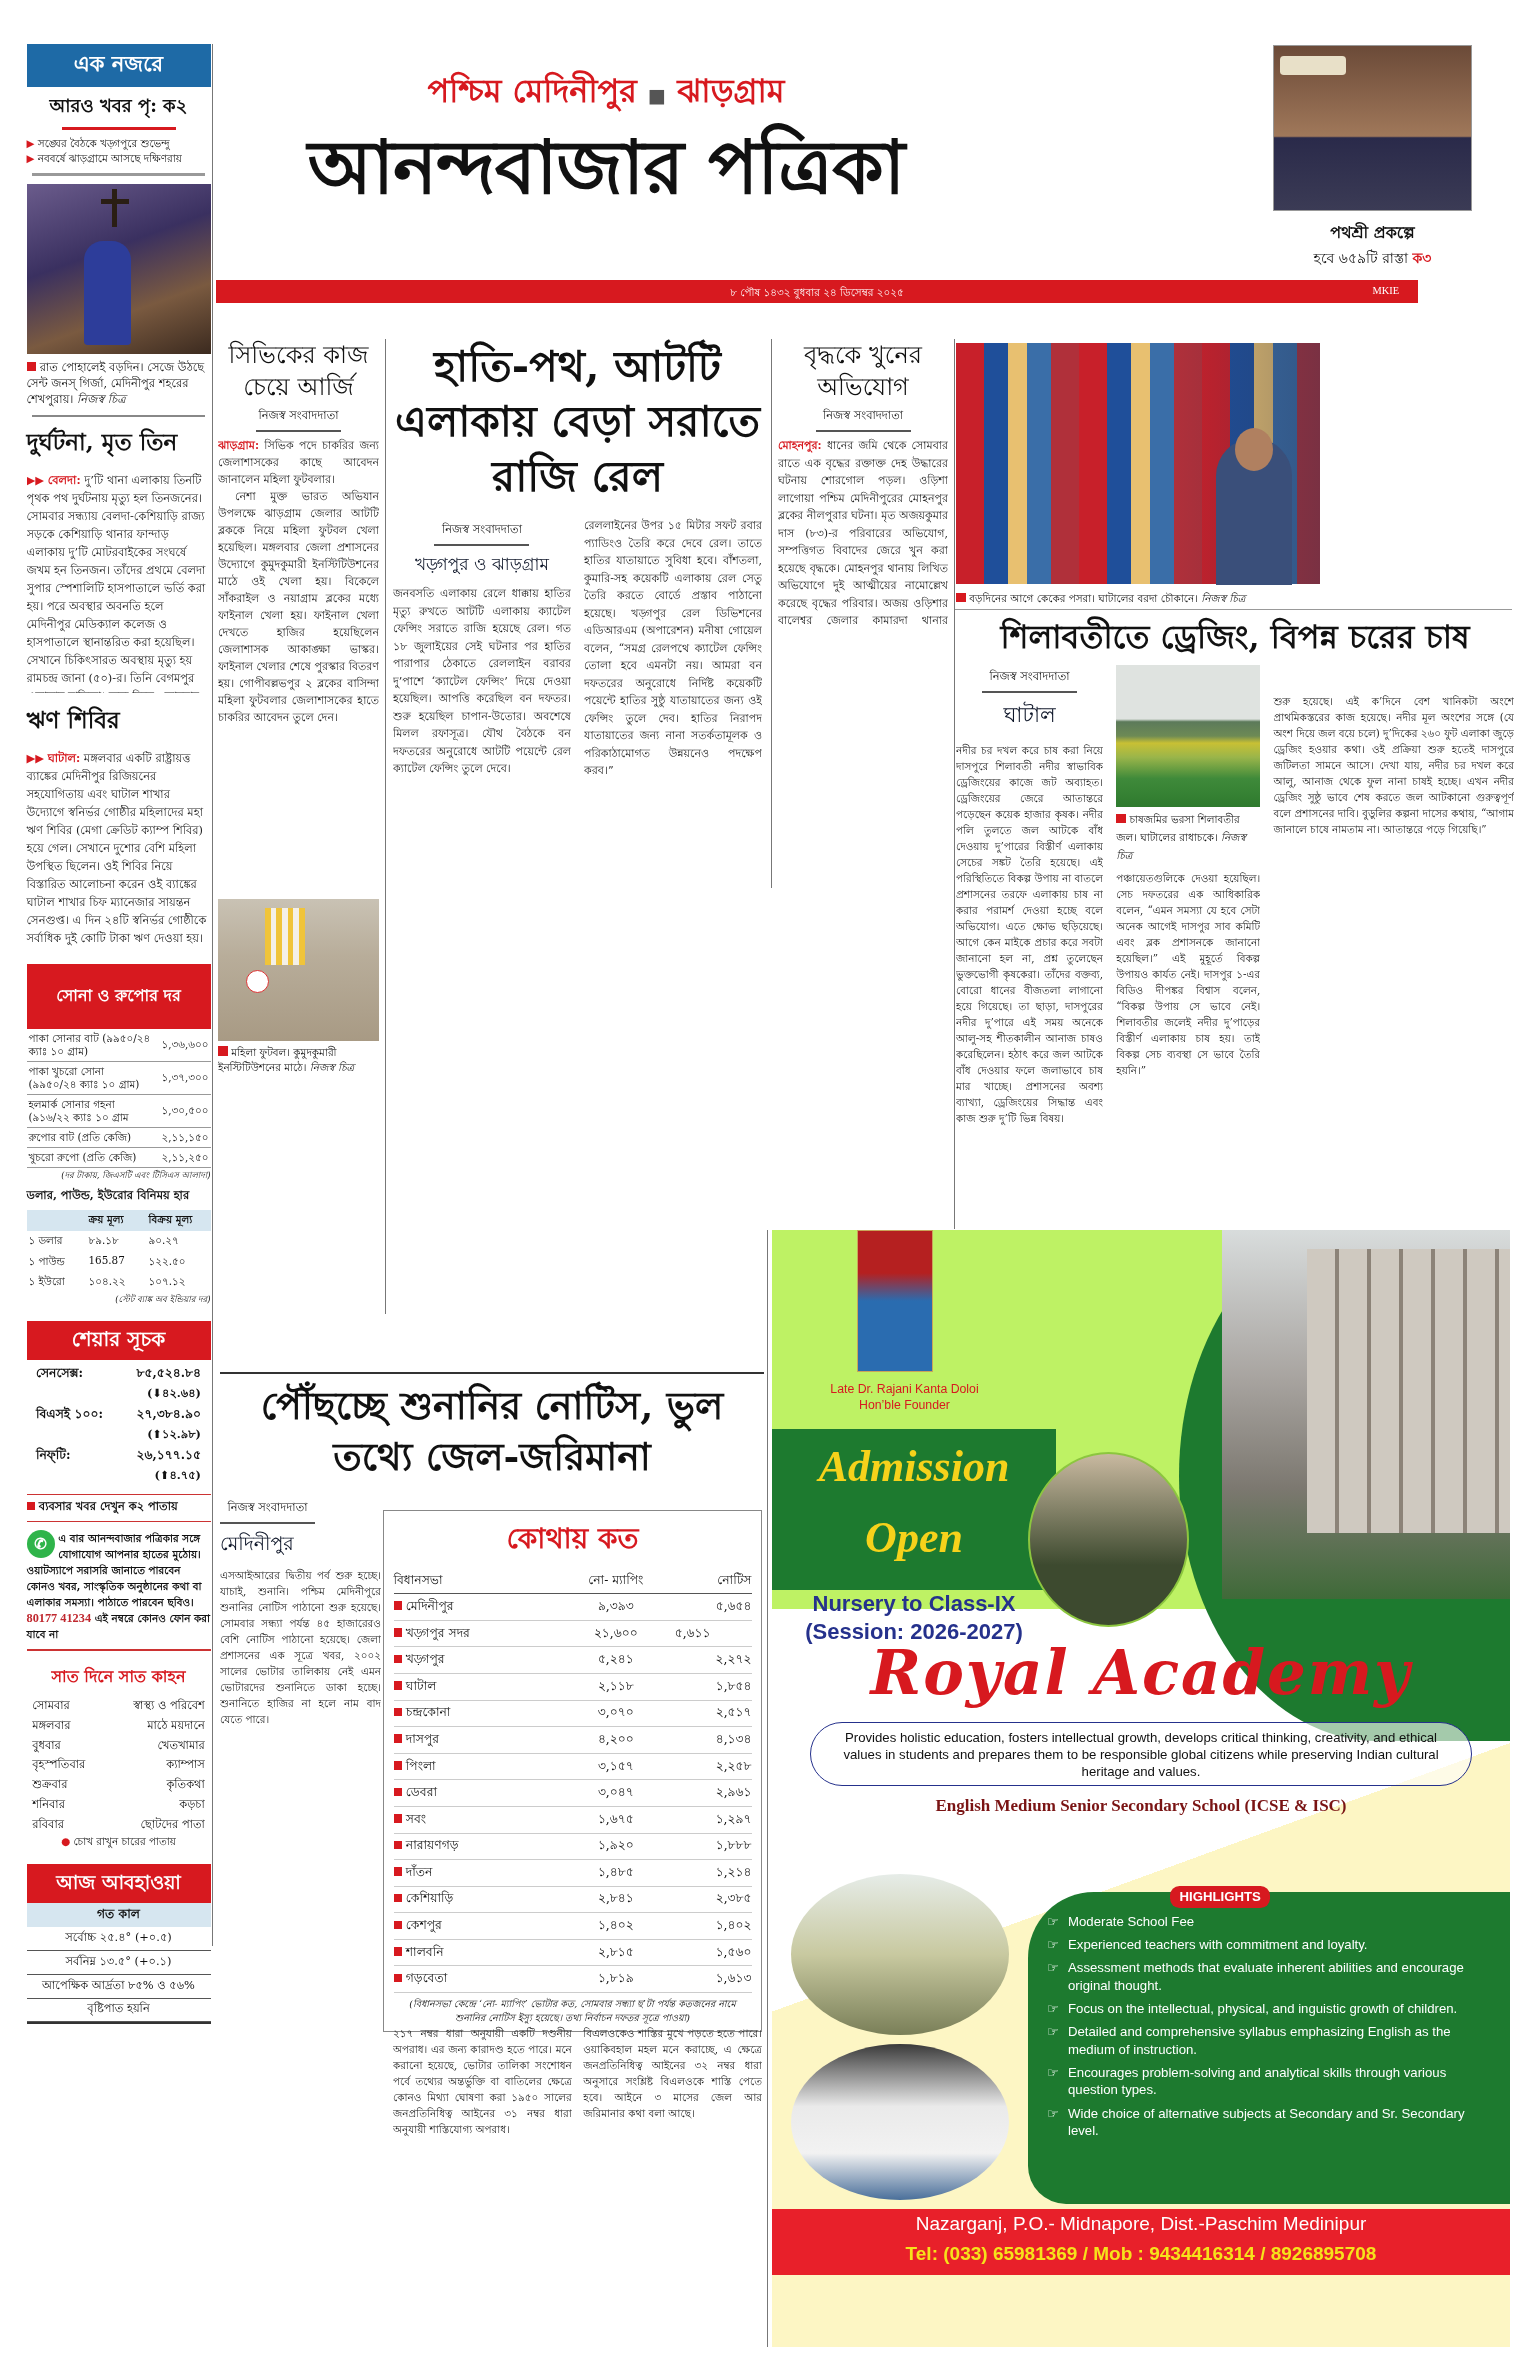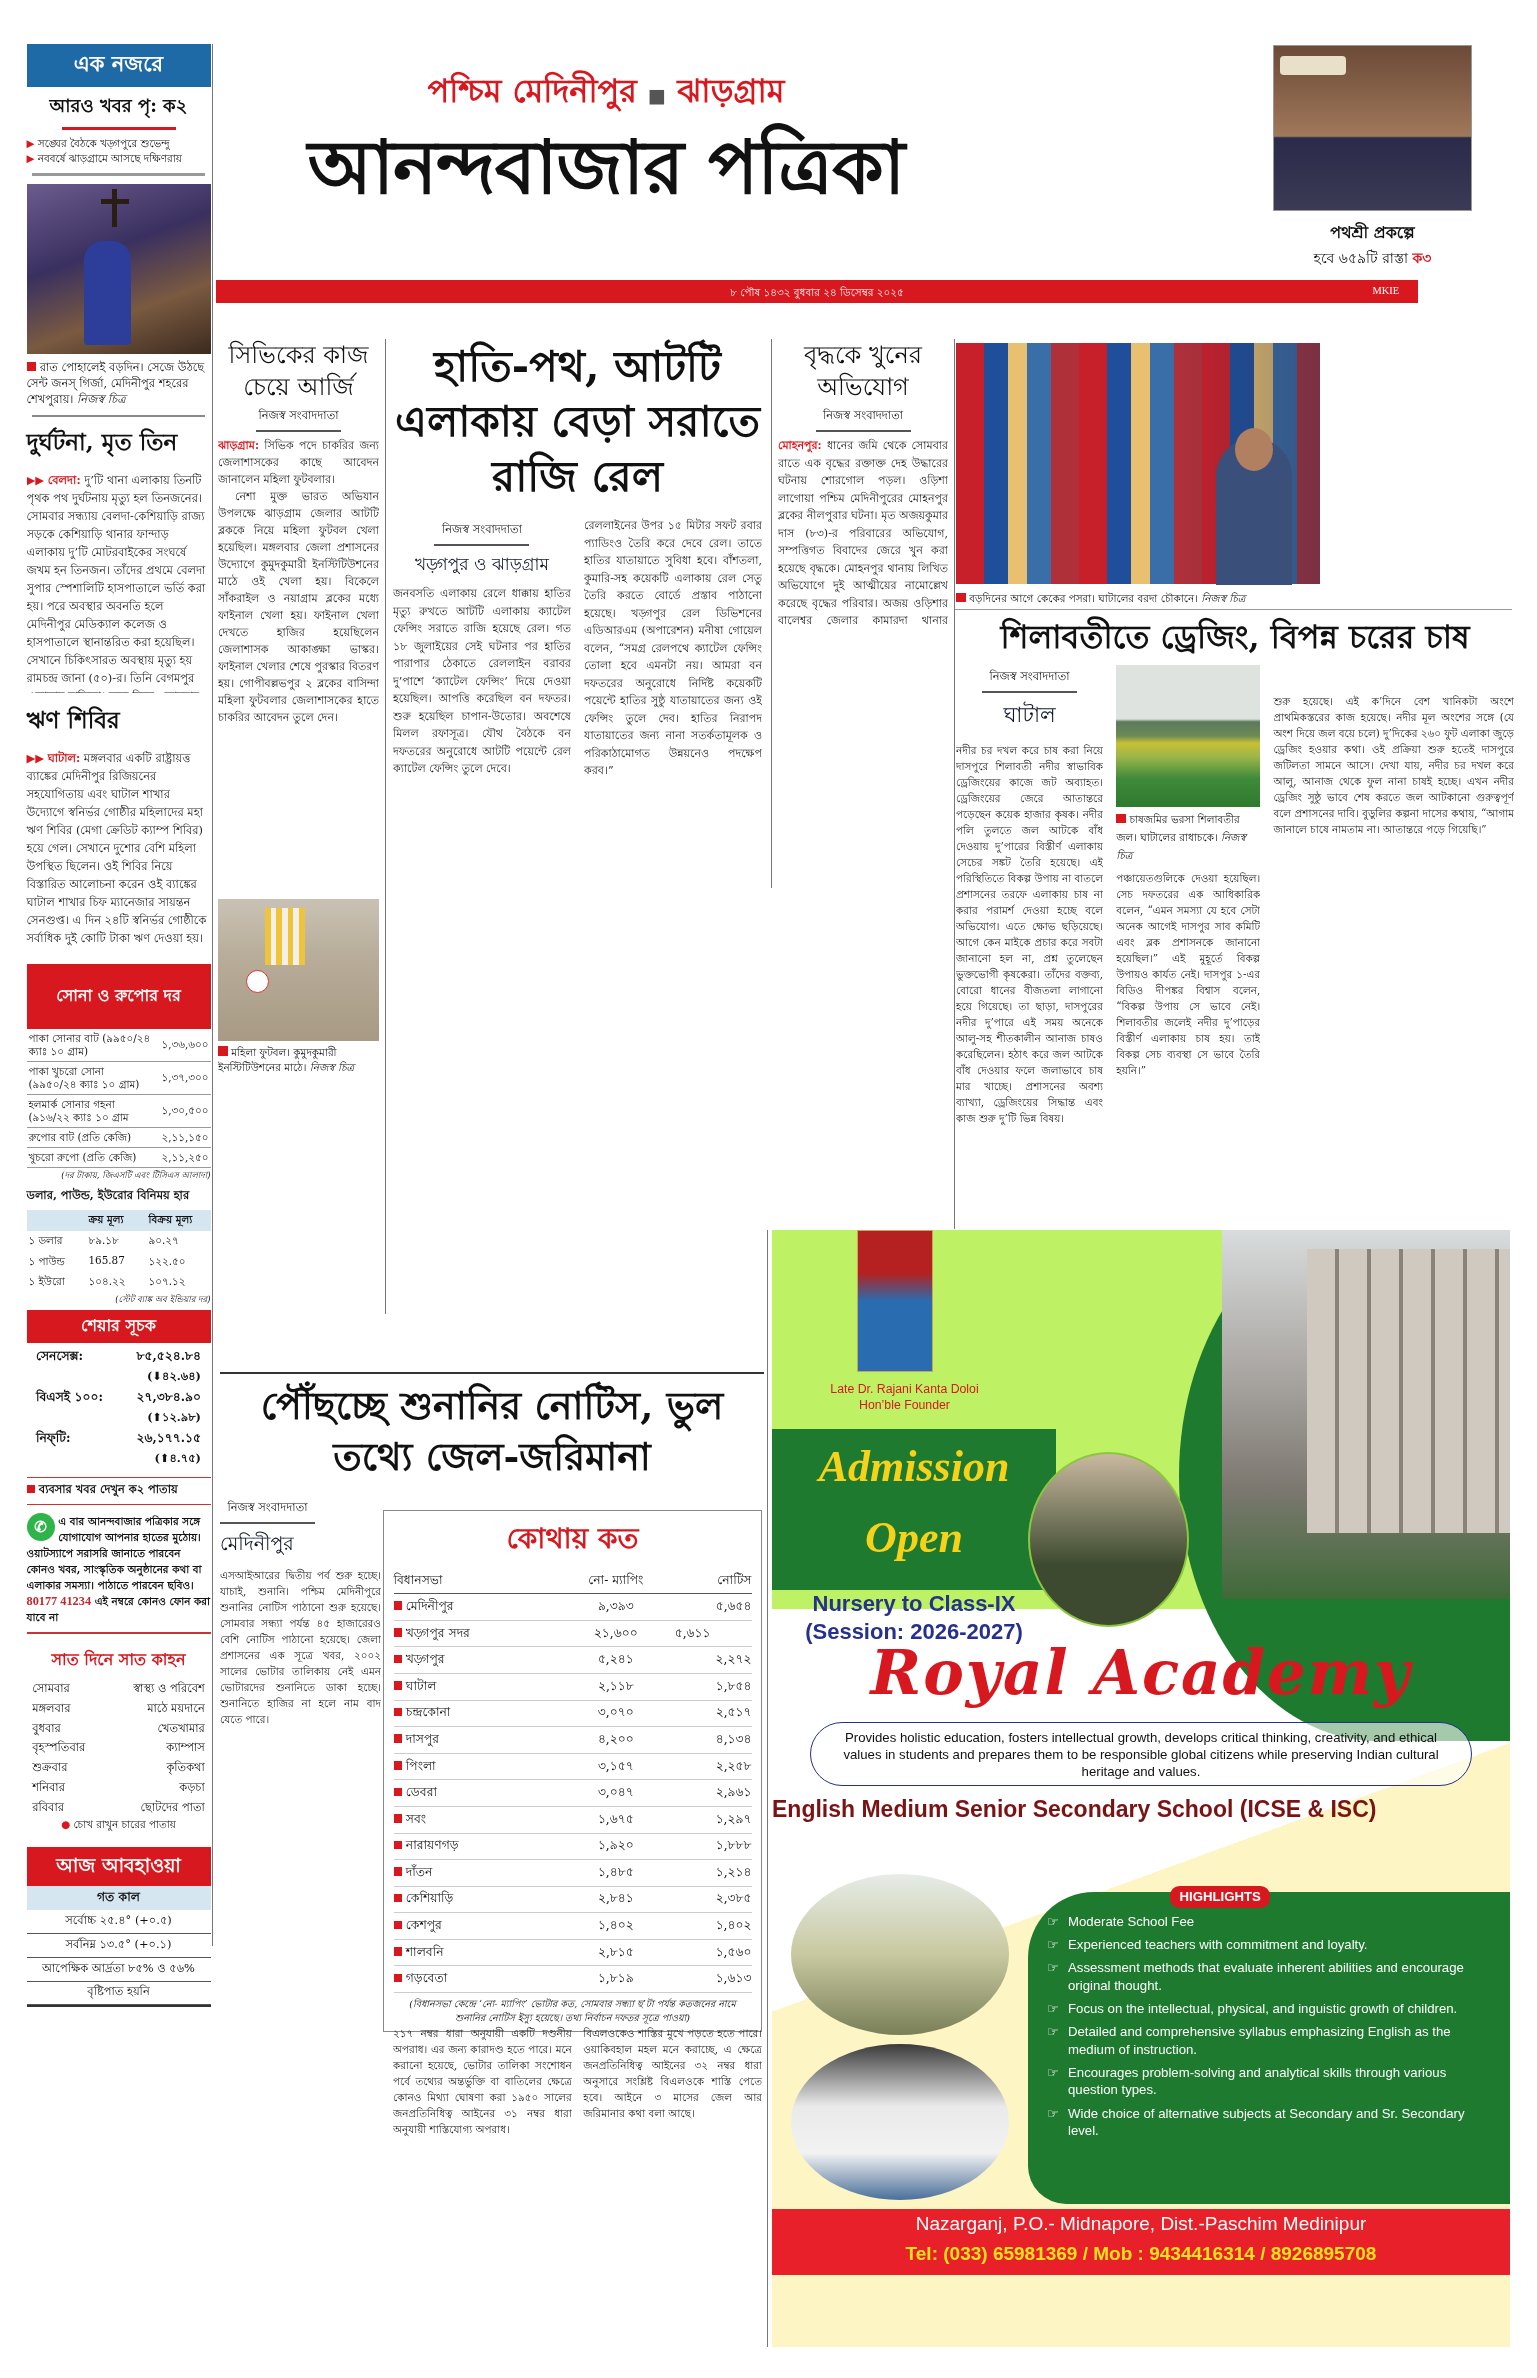--- a/index.html
+++ b/index.html
@@ -93,21 +93,21 @@
         <span>১২২.৫০</span>
       </div>
       <div class="fx-row">
         <span>১ ইউরো</span>
         <span>১০৪.২২</span>
         <span>১০৭.১২</span>
       </div>
     </div>
   <div style="font-size:8.5px;font-style:italic;text-align:right">(স্টেট ব্যাঙ্ক অব ইন্ডিয়ার দর)</div>
 
-  <div class="redbar" style="font-size:16px;padding:2.8px 0;margin-top:3px">শেয়ার সূচক</div>
+  <div class="redbar" style="font-size:20px;padding:2.8px 0;margin-top:14px">শেয়ার সূচক</div>
   <div id="share-rows" style="margin-top:3.8px">
       <div class="idx-row">
         <span>সেনসেক্স:</span>
         <span>৮৫,৫২৪.৮৪</span>
       </div>
       <div style="text-align:right;font-size:11.4px;padding-right:9.5px;font-weight:bold"><span>(⬇</span><span>৪২.৬৪</span>)</div>
       <div class="idx-row">
         <span>বিএসই ১০০:</span>
         <span>২৭,৩৮৪.৯০</span>
       </div>
@@ -380,21 +380,21 @@
     <div style="color:#f6d21b;font-family:'Liberation Serif',serif;font-style:italic;font-weight:bold;font-size:44px;text-align:center;line-height:66px">Open</div>
   </div>
   <div style="position:absolute;left:0;top:360px;width:284px;text-align:center;color:#25318c;font-family:'Liberation Sans',sans-serif;font-weight:bold;font-size:22px;line-height:28px">
     <div>Nursery to Class-IX</div>
       <div>(Session: 2026-2027)</div>
   </div>
   <div style="position:absolute;left:256px;top:222px;width:161px;height:175px;border-radius:50%;background:linear-gradient(180deg,#c9b9a0,#3d4a2f 65%);border:2.8px solid #8cc63f"></div>
 
   <div style="position:absolute;left:0;top:407px;width:738px;text-align:center;color:#d7191f;font-family:'DejaVu Serif',serif;font-weight:bold;font-size:61px;letter-spacing:1.9px;font-style:italic">Royal Academy</div>
   <div style="position:absolute;left:38px;top:492px;width:662px;border:1.9px solid #25318c;border-radius:38px;padding:5.7px 19px;text-align:center;font-family:'Liberation Sans',sans-serif;font-size:13.2px;line-height:17px;background:rgba(255,255,255,.6)">Provides holistic education, fosters intellectual growth, develops critical thinking, creativity, and ethical values in students and prepares them to be responsible global citizens while preserving Indian cultural heritage and values.</div>
-  <div style="position:absolute;left:0;top:566px;width:738px;text-align:left;color:#7a1414;font-family:Liberation Sans, sans-serif;font-weight:bold;font-size:23px">English Medium  Senior Secondary School (ICSE &amp; ISC)</div>
+  <div style="position:absolute;left:0;top:566px;width:738px;text-align:center;color:#7a1414;font-family:Liberation Serif, serif;font-weight:bold;font-size:17px">English Medium  Senior Secondary School (ICSE &amp; ISC)</div>
 
   <div style="position:absolute;left:19px;top:644px;width:218px;height:161px;border-radius:50%;background:linear-gradient(180deg,#e6ece8,#c8c9a0 50%,#7a7f58)"></div>
   <div style="position:absolute;left:19px;top:814px;width:218px;height:156px;border-radius:50%;background:linear-gradient(180deg,#3a3a3a,#eaeaea 40%,#f2f2f2 70%,#4a6f9a)"></div>
 
   <div style="position:absolute;left:256px;top:662px;width:483px;height:312px;background:#1d7a2f;border-radius:66px 0 0 38px;padding:21px 13.2px 0 19px;color:#fff;font-family:'Liberation Sans',sans-serif;font-size:13.2px;line-height:17.5px">
     <div style="position:absolute;left:142px;top:-5.7px;background:#d7191f;color:#fff;font-weight:bold;padding:1.9px 9.5px;border-radius:9.5px;font-size:13.2px">HIGHLIGHTS</div>
     <ul id="highlights-list" style="list-style:none">
         <li style="margin-bottom:5.7px;padding-left:21px;position:relative"><span style="position:absolute;left:0;top:0">☞</span><span>Moderate School Fee</span></li>
         <li style="margin-bottom:5.7px;padding-left:21px;position:relative"><span style="position:absolute;left:0;top:0">☞</span><span>Experienced teachers with commitment and loyalty.</span></li>
         <li style="margin-bottom:5.7px;padding-left:21px;position:relative"><span style="position:absolute;left:0;top:0">☞</span><span>Assessment methods that evaluate inherent abilities and encourage original thought.</span></li>

